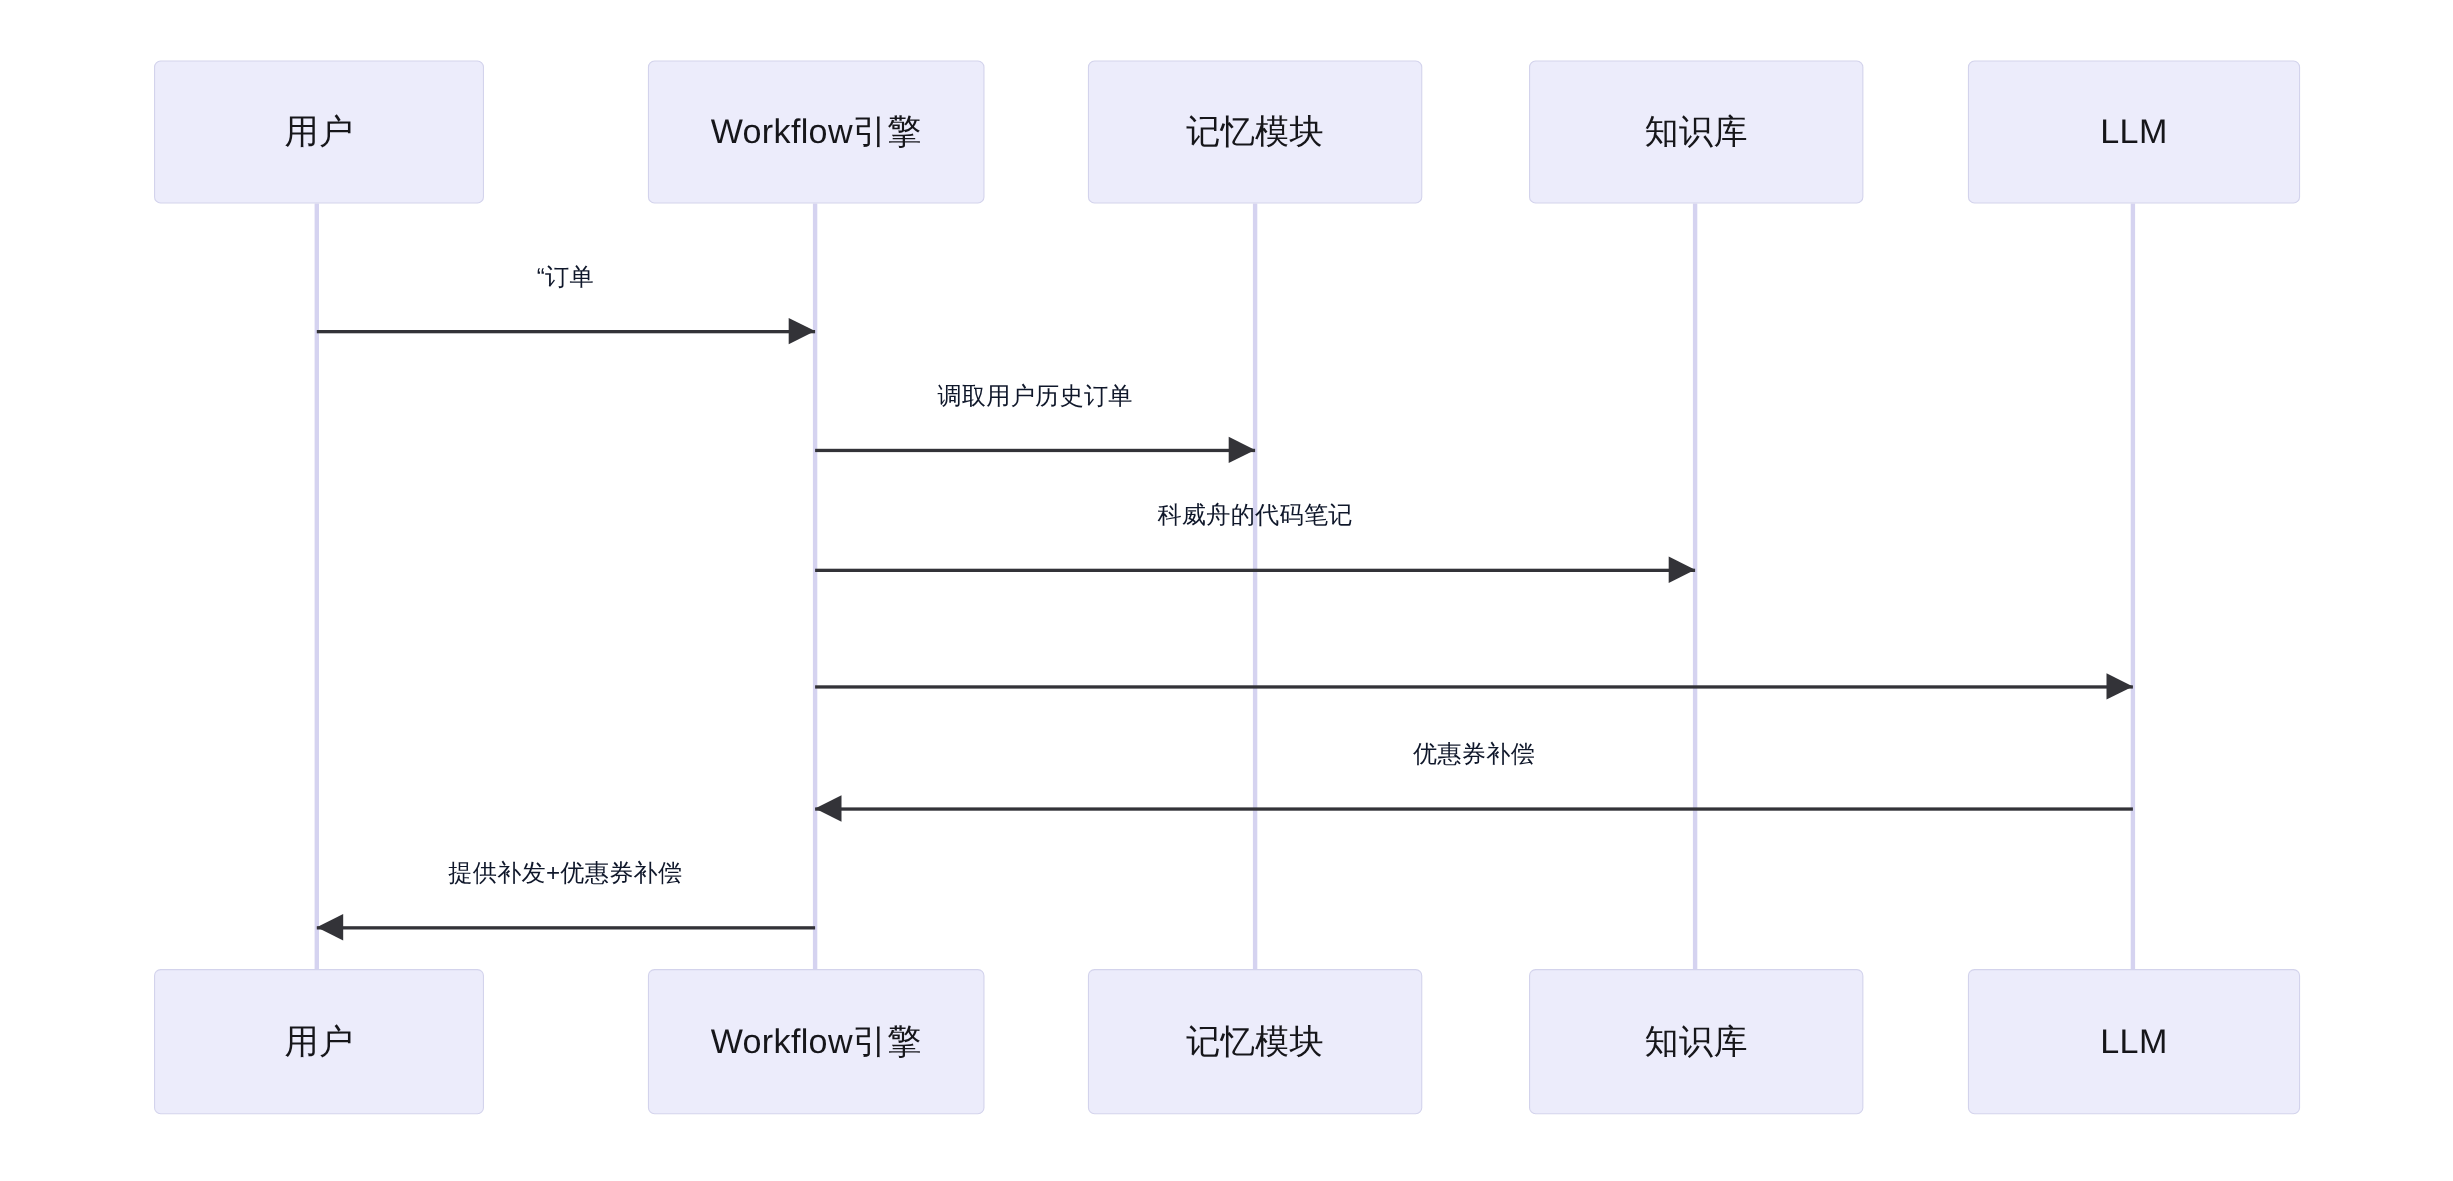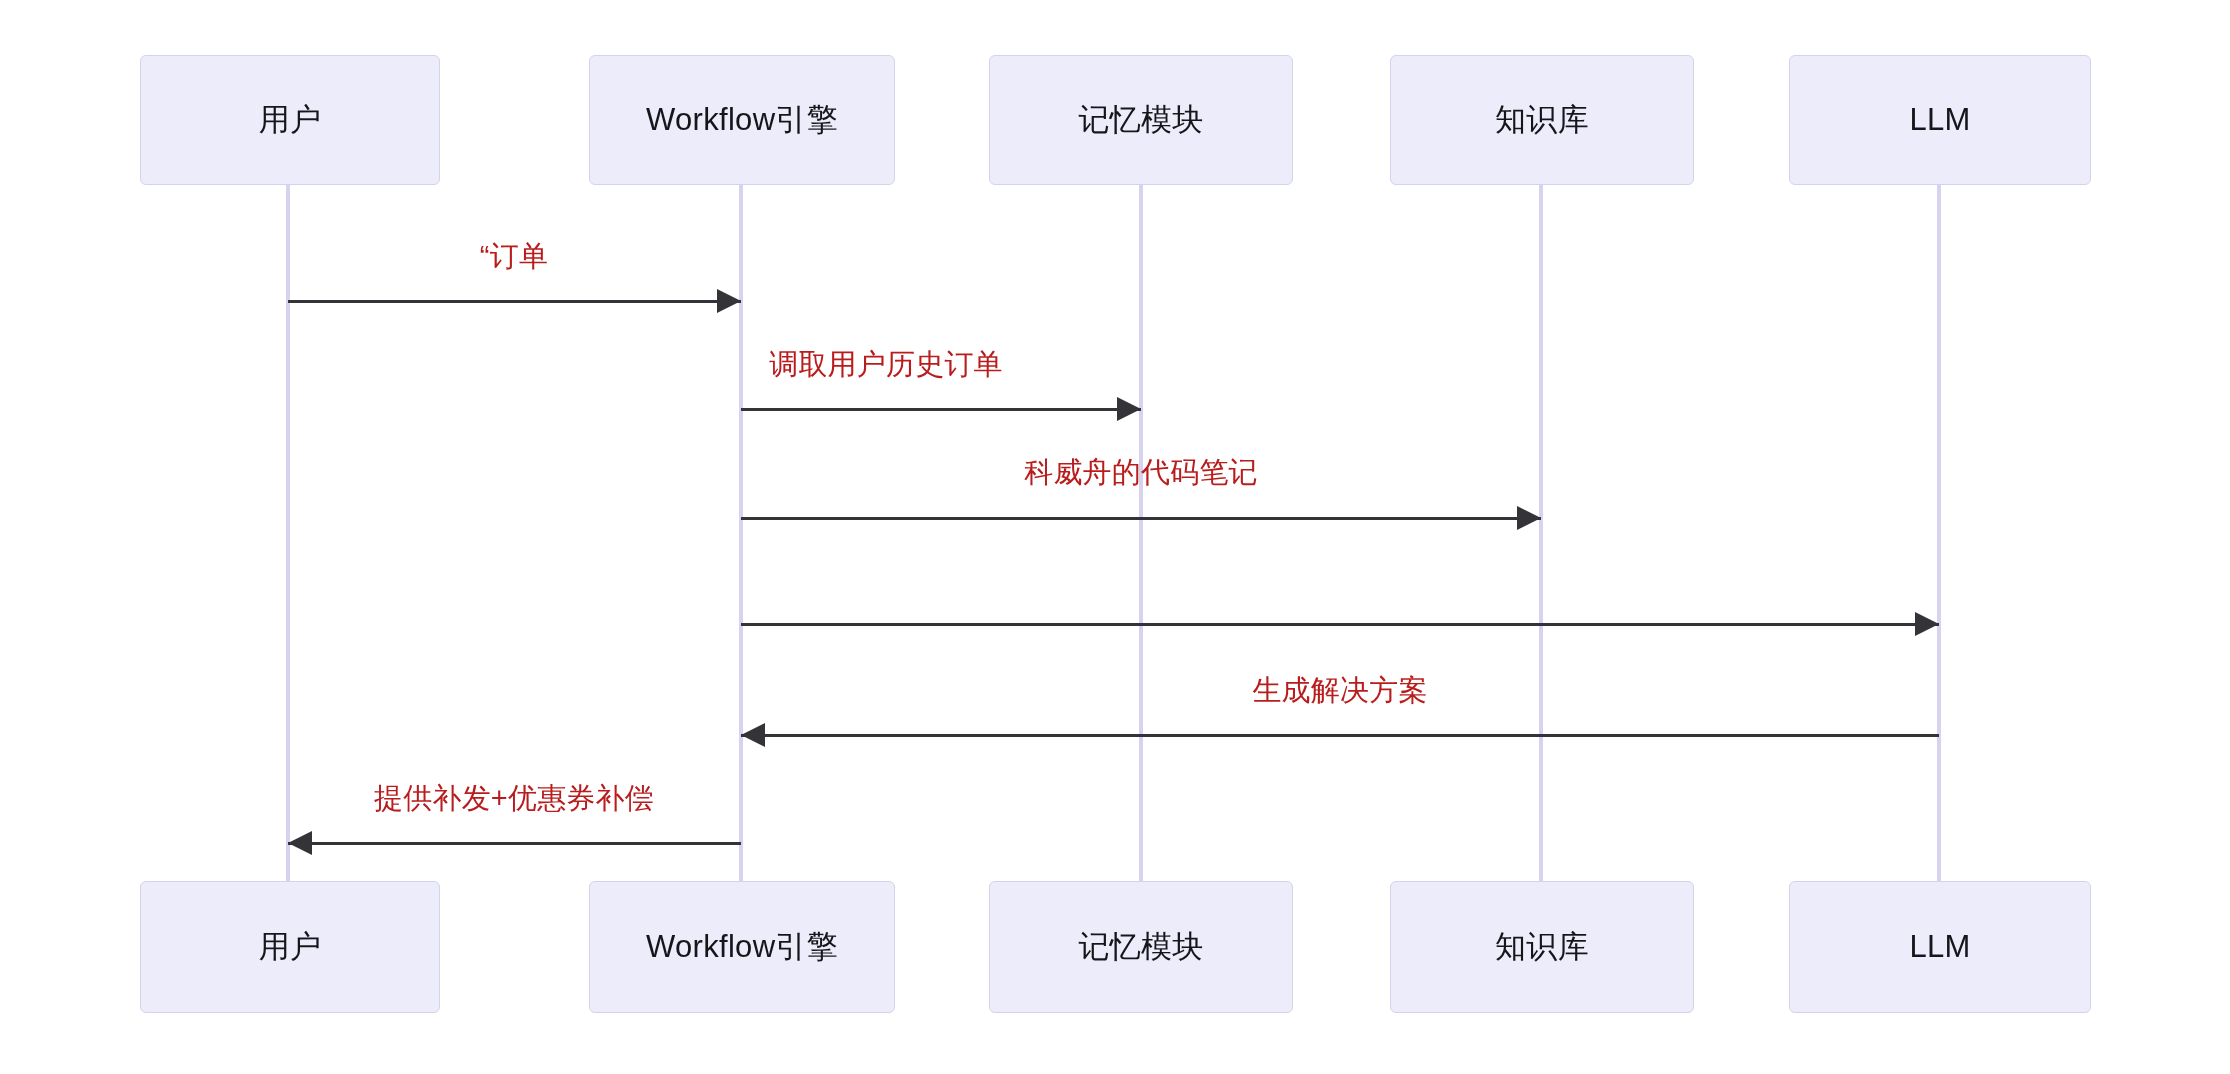--- a/index.html
+++ b/index.html
@@ -49,22 +49,22 @@
     border-bottom: 12px solid transparent;
   }
   .arrow-head.right {
     border-left: 24px solid #333338;
   }
   .arrow-head.left {
     border-right: 24px solid #333338;
   }
   .msg-label {
     position: absolute;
-    color: #b91c1c;
-    font-size: 29px;
+    color: #0f172a;
+    font-size: 22px;
     white-space: nowrap;
     transform: translateX(-50%);
     letter-spacing: 0.2px;
   }
   .watermark {
     position: absolute;
     color: #b9b7d4;
     font-size: 23px;
     white-space: nowrap;
     letter-spacing: 1px;
@@ -112,30 +112,30 @@
   <div class="participant-box" style="left: 1789px; top: 881px; width: 302px; height: 132px;">
       <span>LLM</span>
     </div>
 
   <div class="msg-line" style="left: 288px; top: 300px; width: 453px;"></div>
   <div class="arrow-head right" style="top: 289px; left: 717px;"></div>
   <div class="msg-label" style="left: 514px; top: 237px;">“订单</div>
 
   <div class="msg-line" style="left: 741px; top: 408px; width: 400px;"></div>
   <div class="arrow-head right" style="top: 397px; left: 1117px;"></div>
-  <div class="msg-label" style="left: 886px; top: 345px;">调取用户历史订单</div>
+  <div class="msg-label" style="left: 941px; top: 345px;">调取用户历史订单</div>
 
   <div class="msg-line" style="left: 741px; top: 517px; width: 800px;"></div>
   <div class="arrow-head right" style="top: 506px; left: 1517px;"></div>
   <div class="msg-label" style="left: 1141px; top: 453px;">科威舟的代码笔记</div>
 
   <div class="msg-line" style="left: 741px; top: 623px; width: 1198px;"></div>
   <div class="arrow-head right" style="top: 612px; left: 1915px;"></div>
 
   <div class="msg-line" style="left: 741px; top: 734px; width: 1198px;"></div>
   <div class="arrow-head left" style="top: 723px; left: 741px;"></div>
-  <div class="msg-label" style="left: 1340px; top: 671px;">生成解决方案</div>
+  <div class="msg-label" style="left: 1340px; top: 671px;">优惠券补偿</div>
 
   <div class="msg-line" style="left: 288px; top: 842px; width: 453px;"></div>
   <div class="arrow-head left" style="top: 831px; left: 288px;"></div>
   <div class="msg-label" style="left: 514px; top: 779px;">提供补发+优惠券补偿</div>
 
 </div>
 
 </body></html>

